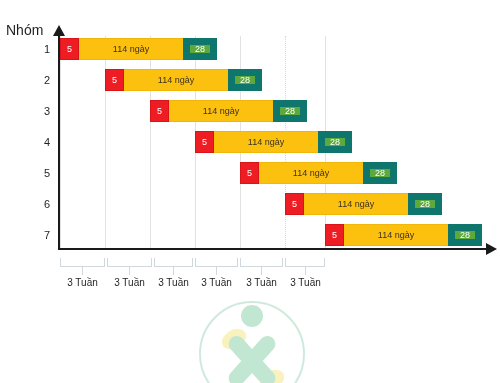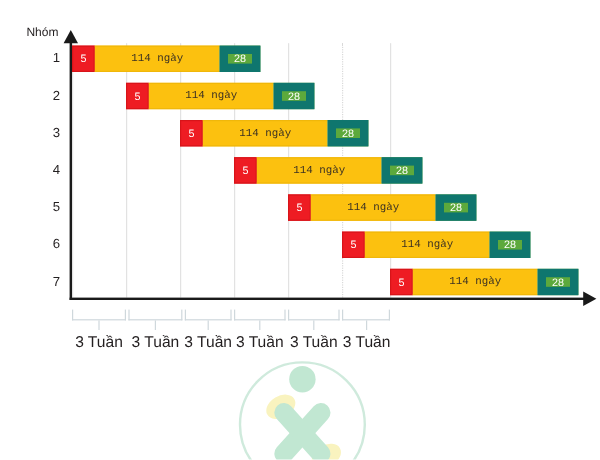--- a/index.html
+++ b/index.html
@@ -45,22 +45,22 @@
   .axis-x-arrow{
     position:absolute;
     left:486px;top:243px;
     width:0;height:0;
     border-top:6px solid transparent;
     border-bottom:6px solid transparent;
     border-left:11px solid #1a1a1a;
   }
   .axis-title{
     position:absolute;
-    left:22px;top:22px;
-    font-size:10px;color:#231f20;
+    left:6px;top:22px;
+    font-size:14px;color:#231f20;
     white-space:nowrap;
   }
 
   
   .gridline{
     position:absolute;
     top:36px;
     width:1px;height:212px;
     background:#e2e2e2;
   }
@@ -91,42 +91,42 @@
   .seg{
     display:flex;
     align-items:center;
     justify-content:center;
     font-size:9px;
     box-sizing:border-box;
     overflow:hidden;
     white-space:nowrap;
   }
   .seg-red{ background:#ee1c23; color:#ffffff; border:1px solid #d81419;}
-  .seg-amber{ background:#fcc10f; color:#3b3123; border-top:1px solid #f0b70a; border-bottom:1px solid #f0b70a;font-family:Liberation Mono, monospace;}
+  .seg-amber{ background:#fcc10f; color:#3b3123; border-top:1px solid #f0b70a; border-bottom:1px solid #f0b70a;}
   .seg-green{ background:#5da93c; color:#ffffff; border:7px solid #0f766e;}
 
   
   .bracket{
     position:absolute;
     top:258px;
     height:9px;
     border:1px solid #cfd8dc;
     border-top:none;
     box-sizing:border-box;
   }
   .bracket-tick{
     position:absolute;
     top:267px;
     width:1px;height:8px;
     background:#cfd8dc;
   }
   .bracket-label{
     position:absolute;
     top:277px;
-    font-size:13px;
+    font-size:10px;
     color:#231f20;
     text-align:center;
     white-space:nowrap;
   }
 </style>
 </head>
 <body>
 
 <div id="stage">
 

